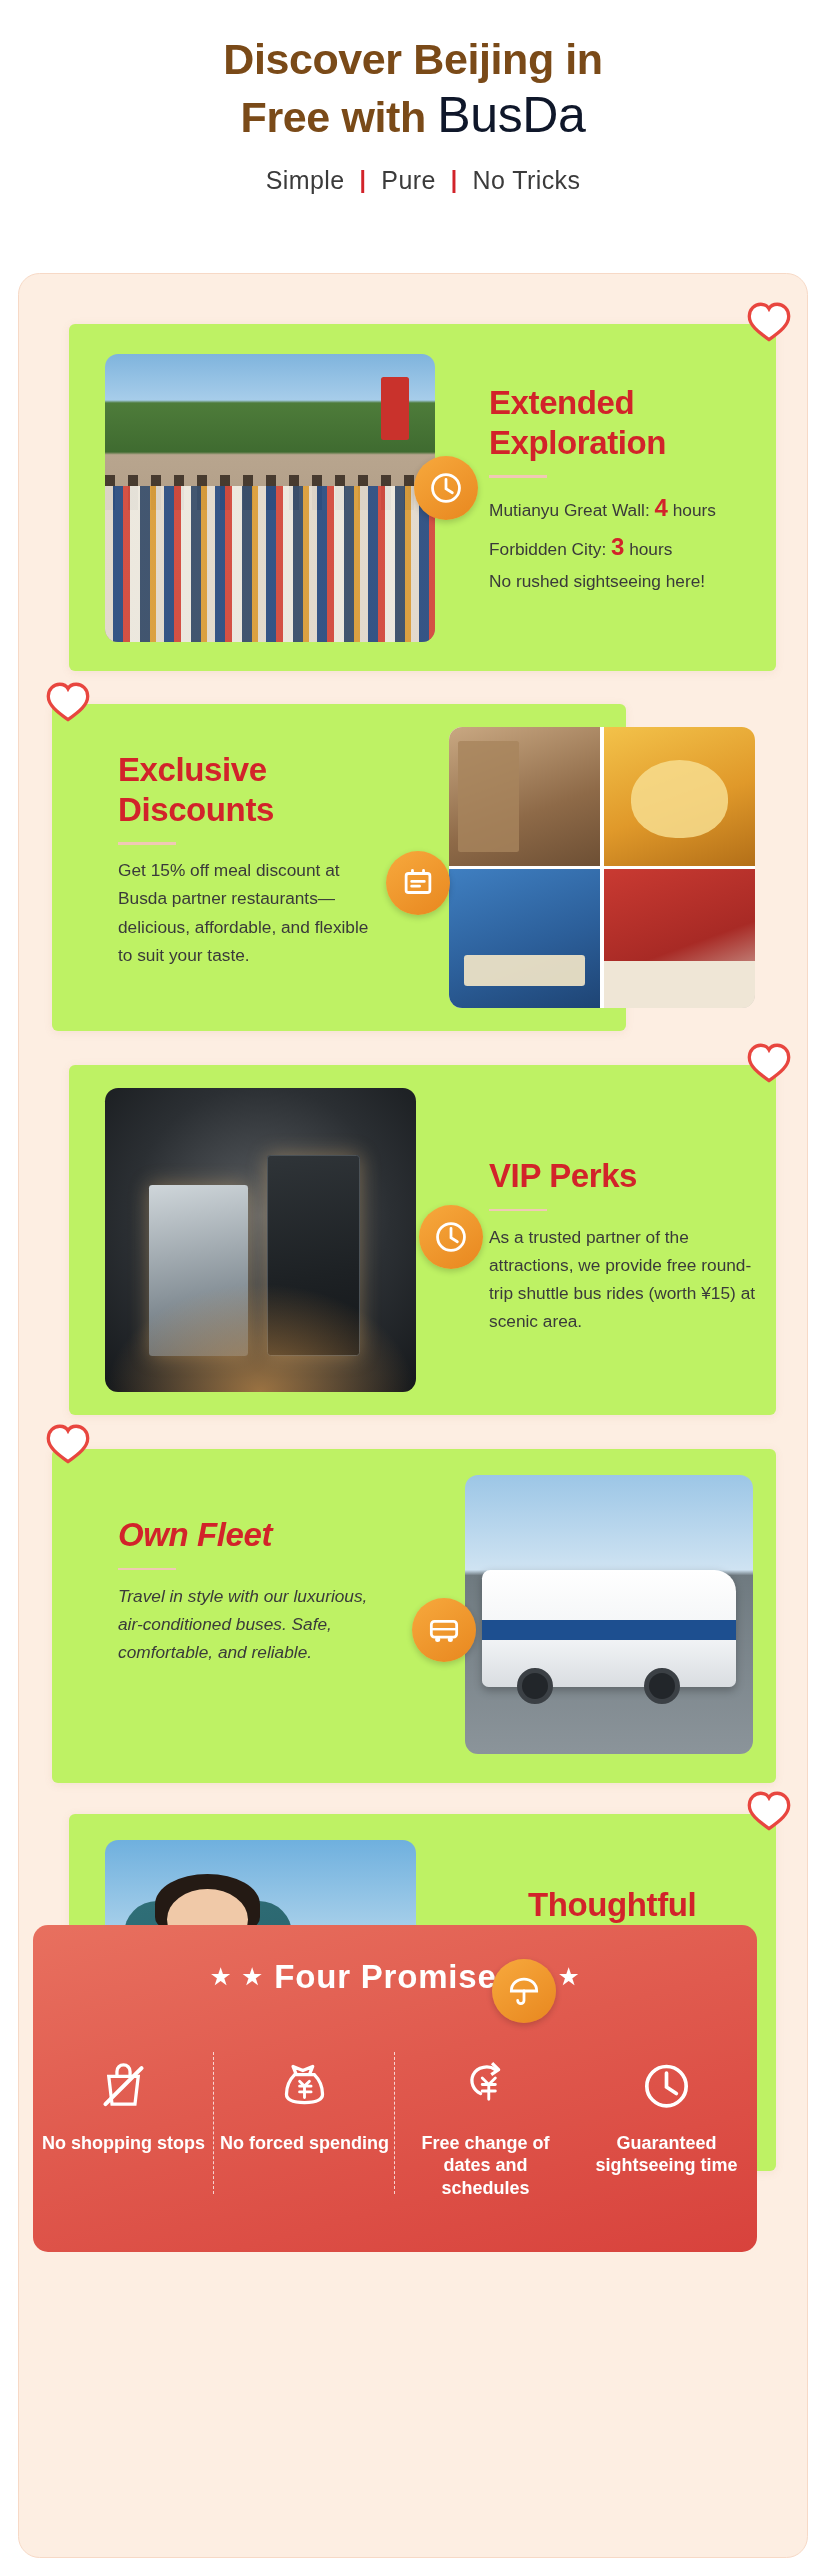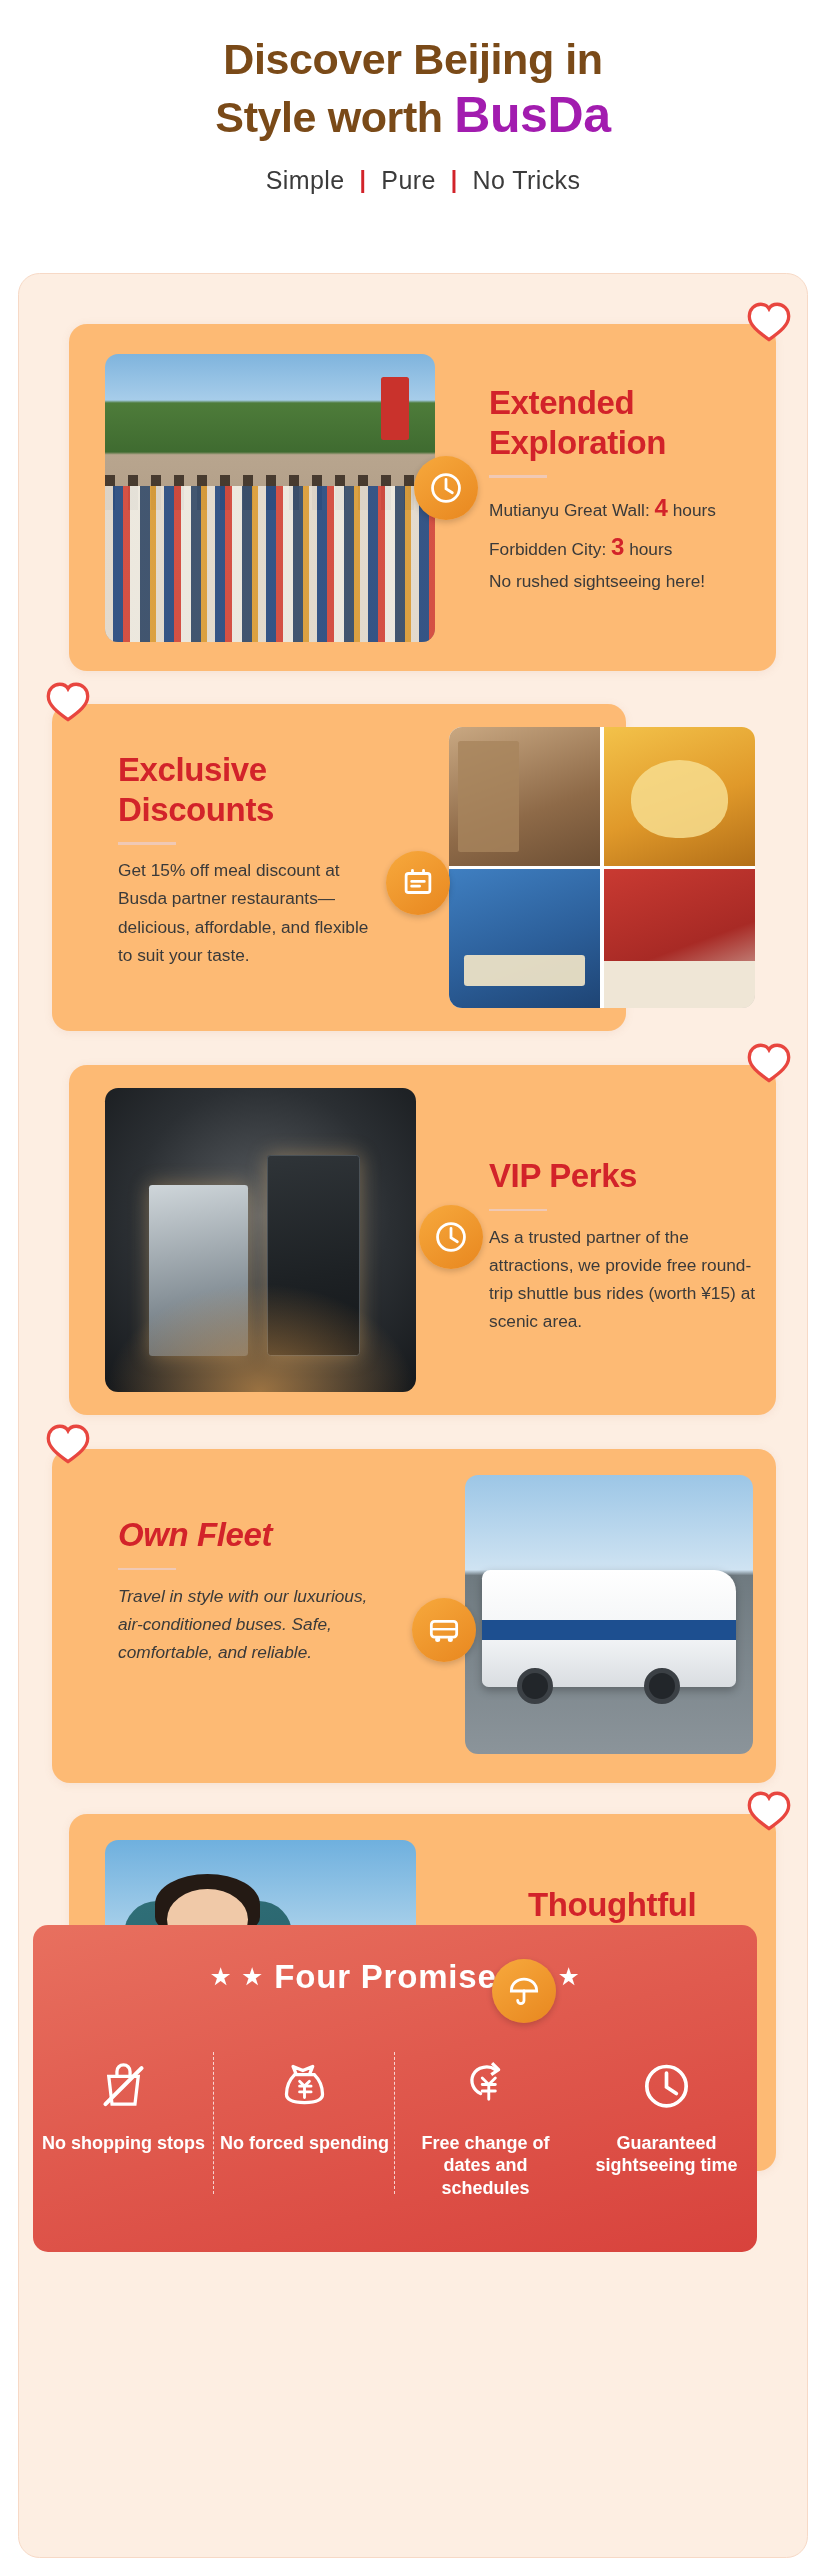--- a/index.html
+++ b/index.html
@@ -19,23 +19,23 @@
     text-align: center;
   }
   .title-line {
     font-size: 43px;
     font-weight: bold;
     color: #7a4a18;
     line-height: 1.22;
     letter-spacing: -0.4px;
   }
   .brand {
-    color: #a21caf;
+    color: #0f172a;
     font-size: 50px;
-    font-weight: bold;
+    font-weight: normal;
     text-align: center;
   }
   .subtitle {
     margin-top: 20px;
     font-size: 25px;
     color: #3b3b3b;
     display: flex;
     justify-content: center;
     align-items: center;
     gap: 15px;
@@ -56,22 +56,22 @@
     width: 790px;
     height: 2285px;
     background: #fdeee2;
     border-radius: 21.5px;
     border: 1.7px solid #f7d9c6;
   }
 
   
   .card {
     position: absolute;
-    background: #fdba74;
-    border-radius: 18px;
+    background: #bef264;
+    border-radius: 6px;
     box-shadow: 0 1.7px 8.3px rgba(180,120,90,0.10);
   }
   .card.c1 { left: 50px;  top: 50px;   width: 707px; height: 347px; }
   .card.c2 { left: 33px;  top: 430px;  width: 574px; height: 327px; }
   .card.c3 { left: 50px;  top: 791px;  width: 707px; height: 350px; }
   .card.c4 { left: 33px;  top: 1175px; width: 724px; height: 334px; }
   .card.c5 { left: 50px;  top: 1540px; width: 707px; height: 357px; }
 
   
   .heart {
@@ -307,21 +307,21 @@
   }
   .ph-guide .board .cn { font-size: 21.5px; letter-spacing: 1.7px; }
   .ph-guide .board .en { font-size: 16.5px; letter-spacing: 2.5px; }
 </style>
 </head>
 <body>
 
 <div class="header">
   <div class="title-line">Discover Beijing in</div>
   <div class="title-line">
-    <span>Style worth </span><span class="brand">BusDa</span>
+    <span>Free with </span><span class="brand">BusDa</span>
   </div>
   <div class="subtitle">
     <span>Simple</span>
     <span class="sep">|</span>
     <span>Pure</span>
     <span class="sep">|</span>
     <span>No Tricks</span>
   </div>
 </div>
 

